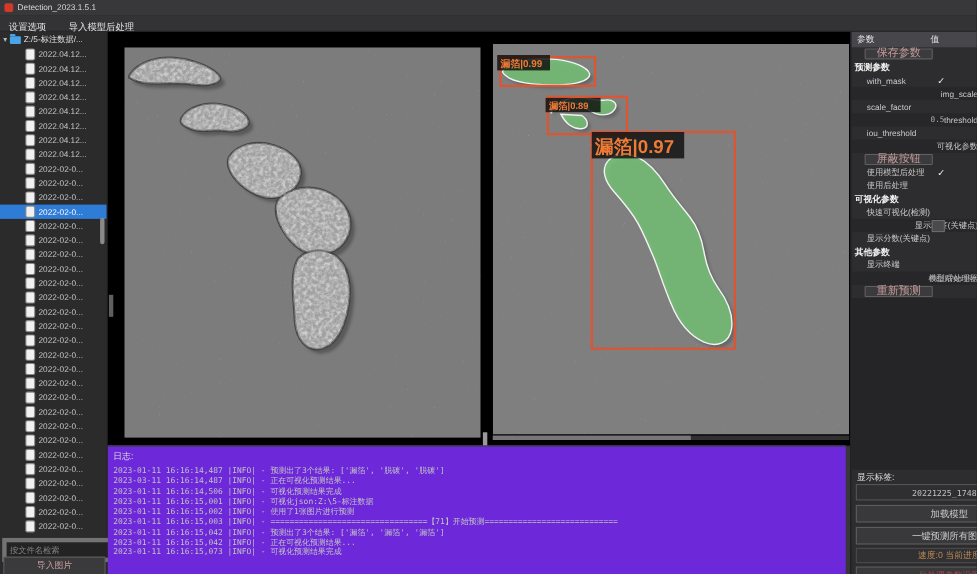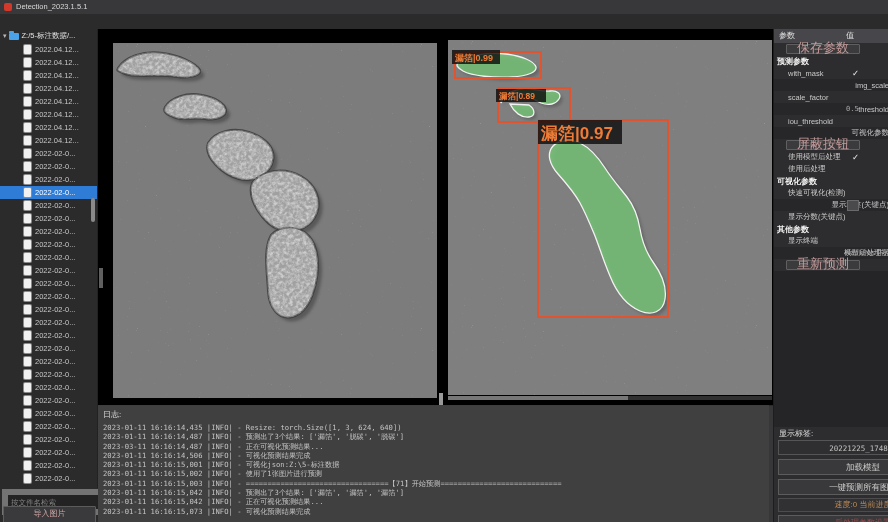--- a/index.html
+++ b/index.html
@@ -21,37 +21,37 @@
   .folder-icon{width:10px;height:7px;background:#4aa3e8;border-radius:1px;position:relative;margin-right:3px;flex:0 0 auto;}
   .folder-icon::before{content:"";position:absolute;left:0;top:-2px;width:5px;height:2px;background:#4aa3e8;border-radius:1px 1px 0 0;}
   .tree-root-label{font-size:7.5px;color:#e0e0e0;}
   .tree-row{display:flex;align-items:center;height:13px;padding-left:24px;white-space:nowrap;}
   .tree-row.selected{background:#2e7cd6;}
   .tree-row.selected .tree-label{color:#ffffff;}
   .file-icon{width:7px;height:9px;background:#f1f1f1;border-radius:1px;box-shadow:0 0 0 1px #8a8a8a;flex:0 0 auto;}
   .tree-label{font-size:7.5px;color:#c8c8c8;margin-left:4px;}
   .tree-scroll{left:91px;top:198px;width:4px;height:24px;background:#8a8a8a;border-radius:2px;}
 
-  .search-input{left:2px;top:489px;width:90px;height:14px;background:#232323;border:6px solid #737373;
+  .search-input{left:2px;top:489px;width:90px;height:14px;background:#232323;border:4px solid #737373;
     color:#bbbbbb;font-size:7.5px;padding:0 3px;font-family:"Liberation Sans","DejaVu Sans",sans-serif;}
   .search-input::placeholder{color:#848484;}
   .import-btn{left:3px;top:506px;width:91px;height:15px;background:#3a3a3c;border:1px solid #5c5c5c;
     color:#cfa3a3;font-size:8px;line-height:13px;text-align:center;border-radius:1px;}
 
   
   .canvas{left:98px;top:29px;width:675px;height:376px;background:#000;}
   .img-left{left:113px;top:43px;width:324px;height:355px;}
   .img-right{left:448px;top:40px;width:324px;height:355px;}
   .splitter{left:439px;top:393px;width:4px;height:13px;background:#9a9a9a;}
   .hscroll-track{left:448px;top:396px;width:324px;height:4px;background:#303030;}
   .hscroll-thumb{left:448px;top:396px;width:180px;height:4px;background:#777777;}
   .vscroll-thumb{left:99px;top:268px;width:4px;height:20px;background:#5f5f5f;}
 
   
-  .logpanel{left:98px;top:405px;width:671px;height:117px;background:#404040;border-top:1px solid #3e3e3e;
+  .logpanel{left:98px;top:405px;width:671px;height:117px;background:#6d28d9;border-top:1px solid #3e3e3e;
     overflow:hidden;padding:3px 0 0 5px;box-sizing:border-box;}
   .log-title{font-size:8px;color:#dddddd;margin-bottom:3px;}
   .log-line{font-family:"DejaVu Sans Mono","Liberation Mono",monospace;font-size:7.2px;line-height:9.3px;
     color:#c4c4c4;white-space:pre;}
   .log-scroll{left:769px;top:406px;width:4px;height:116px;background:#37373a;}
 
   
   .rightpanel{left:773px;top:29px;width:115px;height:493px;background:#2d2d2f;border-left:1px solid #1d1d1d;overflow:hidden;}
   .phead{position:absolute;left:0;top:0;width:115px;height:14px;background:#47474b;}
   .phead-param{position:absolute;left:5px;top:0;line-height:14px;font-size:8px;color:#e3e3e3;}
@@ -60,21 +60,21 @@
   .prow{position:relative;height:12px;display:flex;align-items:center;}
   .prow.shaded{background:#27272a;justify-content:flex-end;}
   .psection span{font-size:8px;font-weight:bold;color:#f0f0f0;padding-left:3px;}
   .plabel{font-size:7.5px;color:#c9c9c9;padding-left:14px;white-space:nowrap;}
   .pvalue{position:absolute;left:72px;font-family:"DejaVu Sans Mono","Liberation Mono",monospace;
     font-size:7px;color:#a8a8a8;white-space:nowrap;}
   .pcheck{position:absolute;left:78px;font-size:8.5px;color:#eaeaea;}
   .pcbox{position:absolute;left:73px;width:10px;height:9px;background:#4a4a4c;border:1px solid #6a6a6a;}
   .pbtnrow{justify-content:flex-start;padding-left:12px;}
   .pbtn{height:10px;padding:0 10px;background:#3b3b3d;border:1px solid #5f5f5f;color:#c59a9a;
-    font-size:13px;line-height:8px;border-radius:1px;font-family:Liberation Mono, monospace;}
+    font-size:10px;line-height:8px;border-radius:1px;font-family:Liberation Sans, sans-serif;}
   .pdark{position:absolute;left:0;top:242px;width:115px;height:156px;background:#252527;}
 
   .model-label{position:absolute;left:5px;top:399px;font-size:8px;color:#dddddd;}
   .rp-widget{position:absolute;left:4px;width:170px;text-align:center;box-sizing:border-box;}
   .model-name{top:411px;height:15px;line-height:15px;background:#2f2f31;border:1px solid #555;
     font-family:"DejaVu Sans Mono","Liberation Mono",monospace;font-size:7.5px;color:#c0c0c0;}
   .load-btn{top:430px;height:16px;line-height:14px;background:#39393b;border:1px solid #5c5c5c;font-size:8.5px;color:#cdcdcd;}
   .predict-btn{top:450px;height:16px;line-height:14px;background:#39393b;border:1px solid #5c5c5c;font-size:8.5px;color:#cdcdcd;}
   .progress-bar{top:469px;height:14px;line-height:12px;background:#313133;border:1px solid #4c4c4e;font-size:8px;color:#bd8a55;}
   .postproc-btn{top:486px;height:16px;line-height:14px;background:#39393b;border:1px solid #5c5c5c;font-size:8px;color:#9c4a4a;}
@@ -102,20 +102,24 @@
           <feGaussianBlur stdDeviation="1.6"></feGaussianBlur>
         </filter>
     </defs>
   </svg>
 
   <div class="abs titlebar">
     <div class="abs logo"></div>
     <div class="abs title-text">Detection_2023.1.5.1</div>
   </div>
 
+  <div class="abs menubar">
+    <span class="menu-item">设置选项</span>
+    <span class="menu-item">导入模型后处理</span>
+  </div>
 
   <div class="abs treepanel">
     <div class="tree-root">
       <span class="tree-arrow">▾</span>
       <span class="folder-icon"></span>
       <span class="tree-root-label">Z:/5-标注数据/...</span>
     </div>
     <div id="tree-items">
         <div class="tree-row">
           <span class="file-icon"></span>
@@ -339,21 +343,20 @@
   </div>
 
   <div class="abs splitter"></div>
   <div class="abs hscroll-track"></div>
   <div class="abs hscroll-thumb"></div>
   <div class="abs vscroll-thumb"></div>
 
   <div class="abs logpanel">
     <div class="log-title">日志:</div>
     <div id="log-lines">
-        <div class="log-line">2023-01-11 16:16:14,435 |INFO| - Resize: torch.Size([1, 3, 624, 640])</div>
         <div class="log-line">2023-01-11 16:16:14,487 |INFO| - 预测出了3个结果: ['漏箔', '脱碳', '脱碳']</div>
         <div class="log-line">2023-03-11 16:16:14,487 |INFO| - 正在可视化预测结果...</div>
         <div class="log-line">2023-01-11 16:16:14,506 |INFO| - 可视化预测结果完成</div>
         <div class="log-line">2023-01-11 16:16:15,001 |INFO| - 可视化json:Z:\5-标注数据</div>
         <div class="log-line">2023-01-11 16:16:15,002 |INFO| - 使用了1张图片进行预测</div>
         <div class="log-line">2023-01-11 16:16:15,003 |INFO| - =================================【71】开始预测============================</div>
         <div class="log-line">2023-01-11 16:16:15,042 |INFO| - 预测出了3个结果: ['漏箔', '漏箔', '漏箔']</div>
         <div class="log-line">2023-01-11 16:16:15,042 |INFO| - 正在可视化预测结果...</div>
         <div class="log-line">2023-01-11 16:16:15,073 |INFO| - 可视化预测结果完成</div>
       </div>

